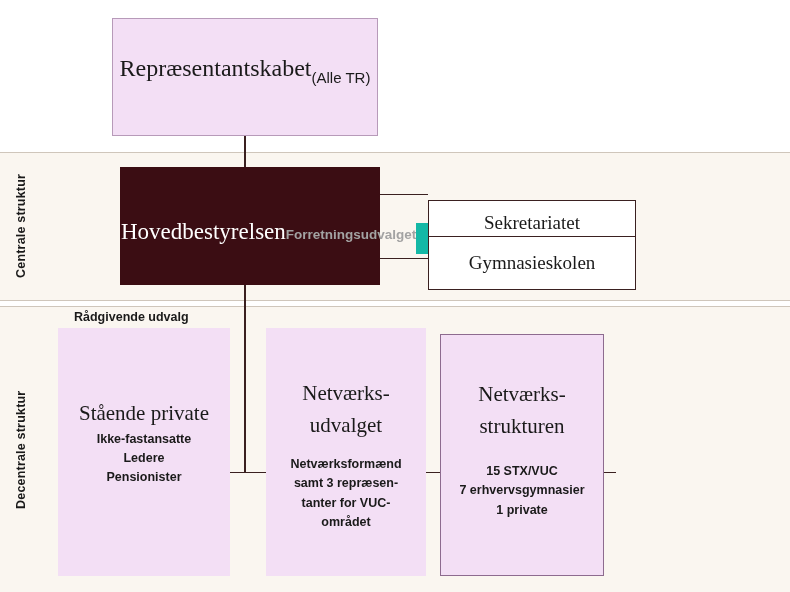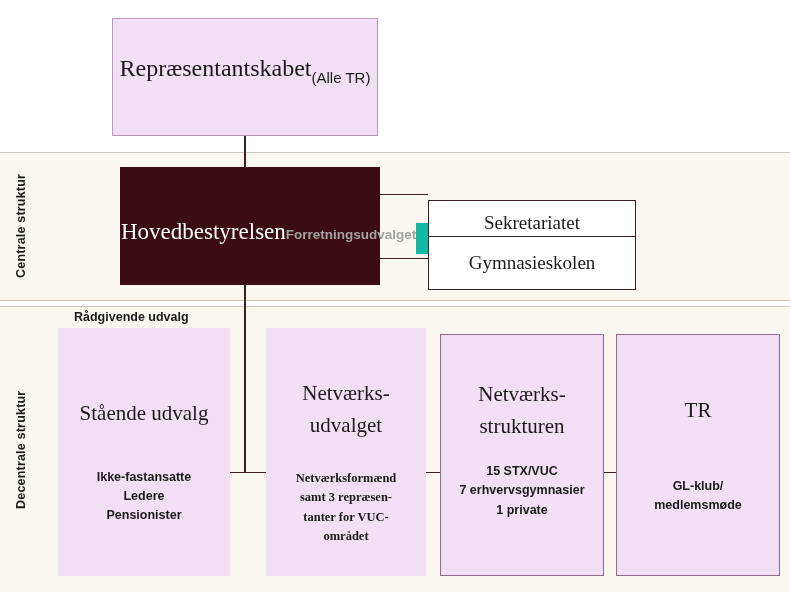--- a/index.html
+++ b/index.html
@@ -207,23 +207,23 @@
     text-align: center;
     width: 88%;
   }
 
   #staaende-box { left: 58px; top: 328px; width: 172px; height: 248px; }
   #netvudv-box  { left: 266px; top: 328px; width: 160px; height: 248px; }
   #netvstr-box  { left: 440px; top: 334px; width: 164px; height: 242px; }
   #tr-box       { left: 616px; top: 334px; width: 164px; height: 242px; }
 
   #staaende-box .bb-title { margin-top: 70px; }
-  #staaende-box .bb-body  { margin-top: 38px; }
+  #staaende-box .bb-body  { }
   #netvudv-box .bb-title  { margin-top: 50px; }
-  #netvudv-box .bb-body   { margin-top: 28px; font-family: Liberation Serif, serif; }
+  #netvudv-box .bb-body   { margin-top: 14px; }
   #netvstr-box .bb-title  { margin-top: 44px; }
   #netvstr-box .bb-body   { margin-top: 20px; }
   #tr-box .bb-title       { margin-top: 60px; }
   #tr-box .bb-body        { margin-top: 50px; }
 </style>
 </head>
 <body>
 
 <div id="canvas">
 
@@ -260,32 +260,28 @@
   <div id="sekretariat-box" class="box box-white">
     <div class="white-text">Sekretariatet</div>
   </div>
   <div id="gymnasie-box" class="box box-white">
     <div class="white-text">Gymnasieskolen</div>
   </div>
 
   <div id="raadgivende">Rådgivende udvalg</div>
 
   <div id="staaende-box" class="bottom-box bb-plain">
-    <div class="bb-title">Stående udvalg</div>
+    <div class="bb-title">Stående private</div>
     <div class="bb-body">Ikke-fastansatte<br>Ledere<br>Pensionister</div>
   </div>
 
   <div id="netvudv-box" class="bottom-box bb-plain">
     <div class="bb-title">Netværks-<br>udvalget</div>
     <div class="bb-body">Netværksformænd<br>samt 3 repræsen-<br>tanter for VUC-<br>området</div>
   </div>
 
   <div id="netvstr-box" class="bottom-box bb-bordered">
     <div class="bb-title">Netværks-<br>strukturen</div>
     <div class="bb-body">15 STX/VUC<br>7 erhvervsgymnasier<br>1 private</div>
   </div>
 
-  <div id="tr-box" class="bottom-box bb-bordered">
-    <div class="bb-title">TR</div>
-    <div class="bb-body">GL-klub/<br>medlemsmøde</div>
-  </div>
 
 </div>
 
 </body></html>

